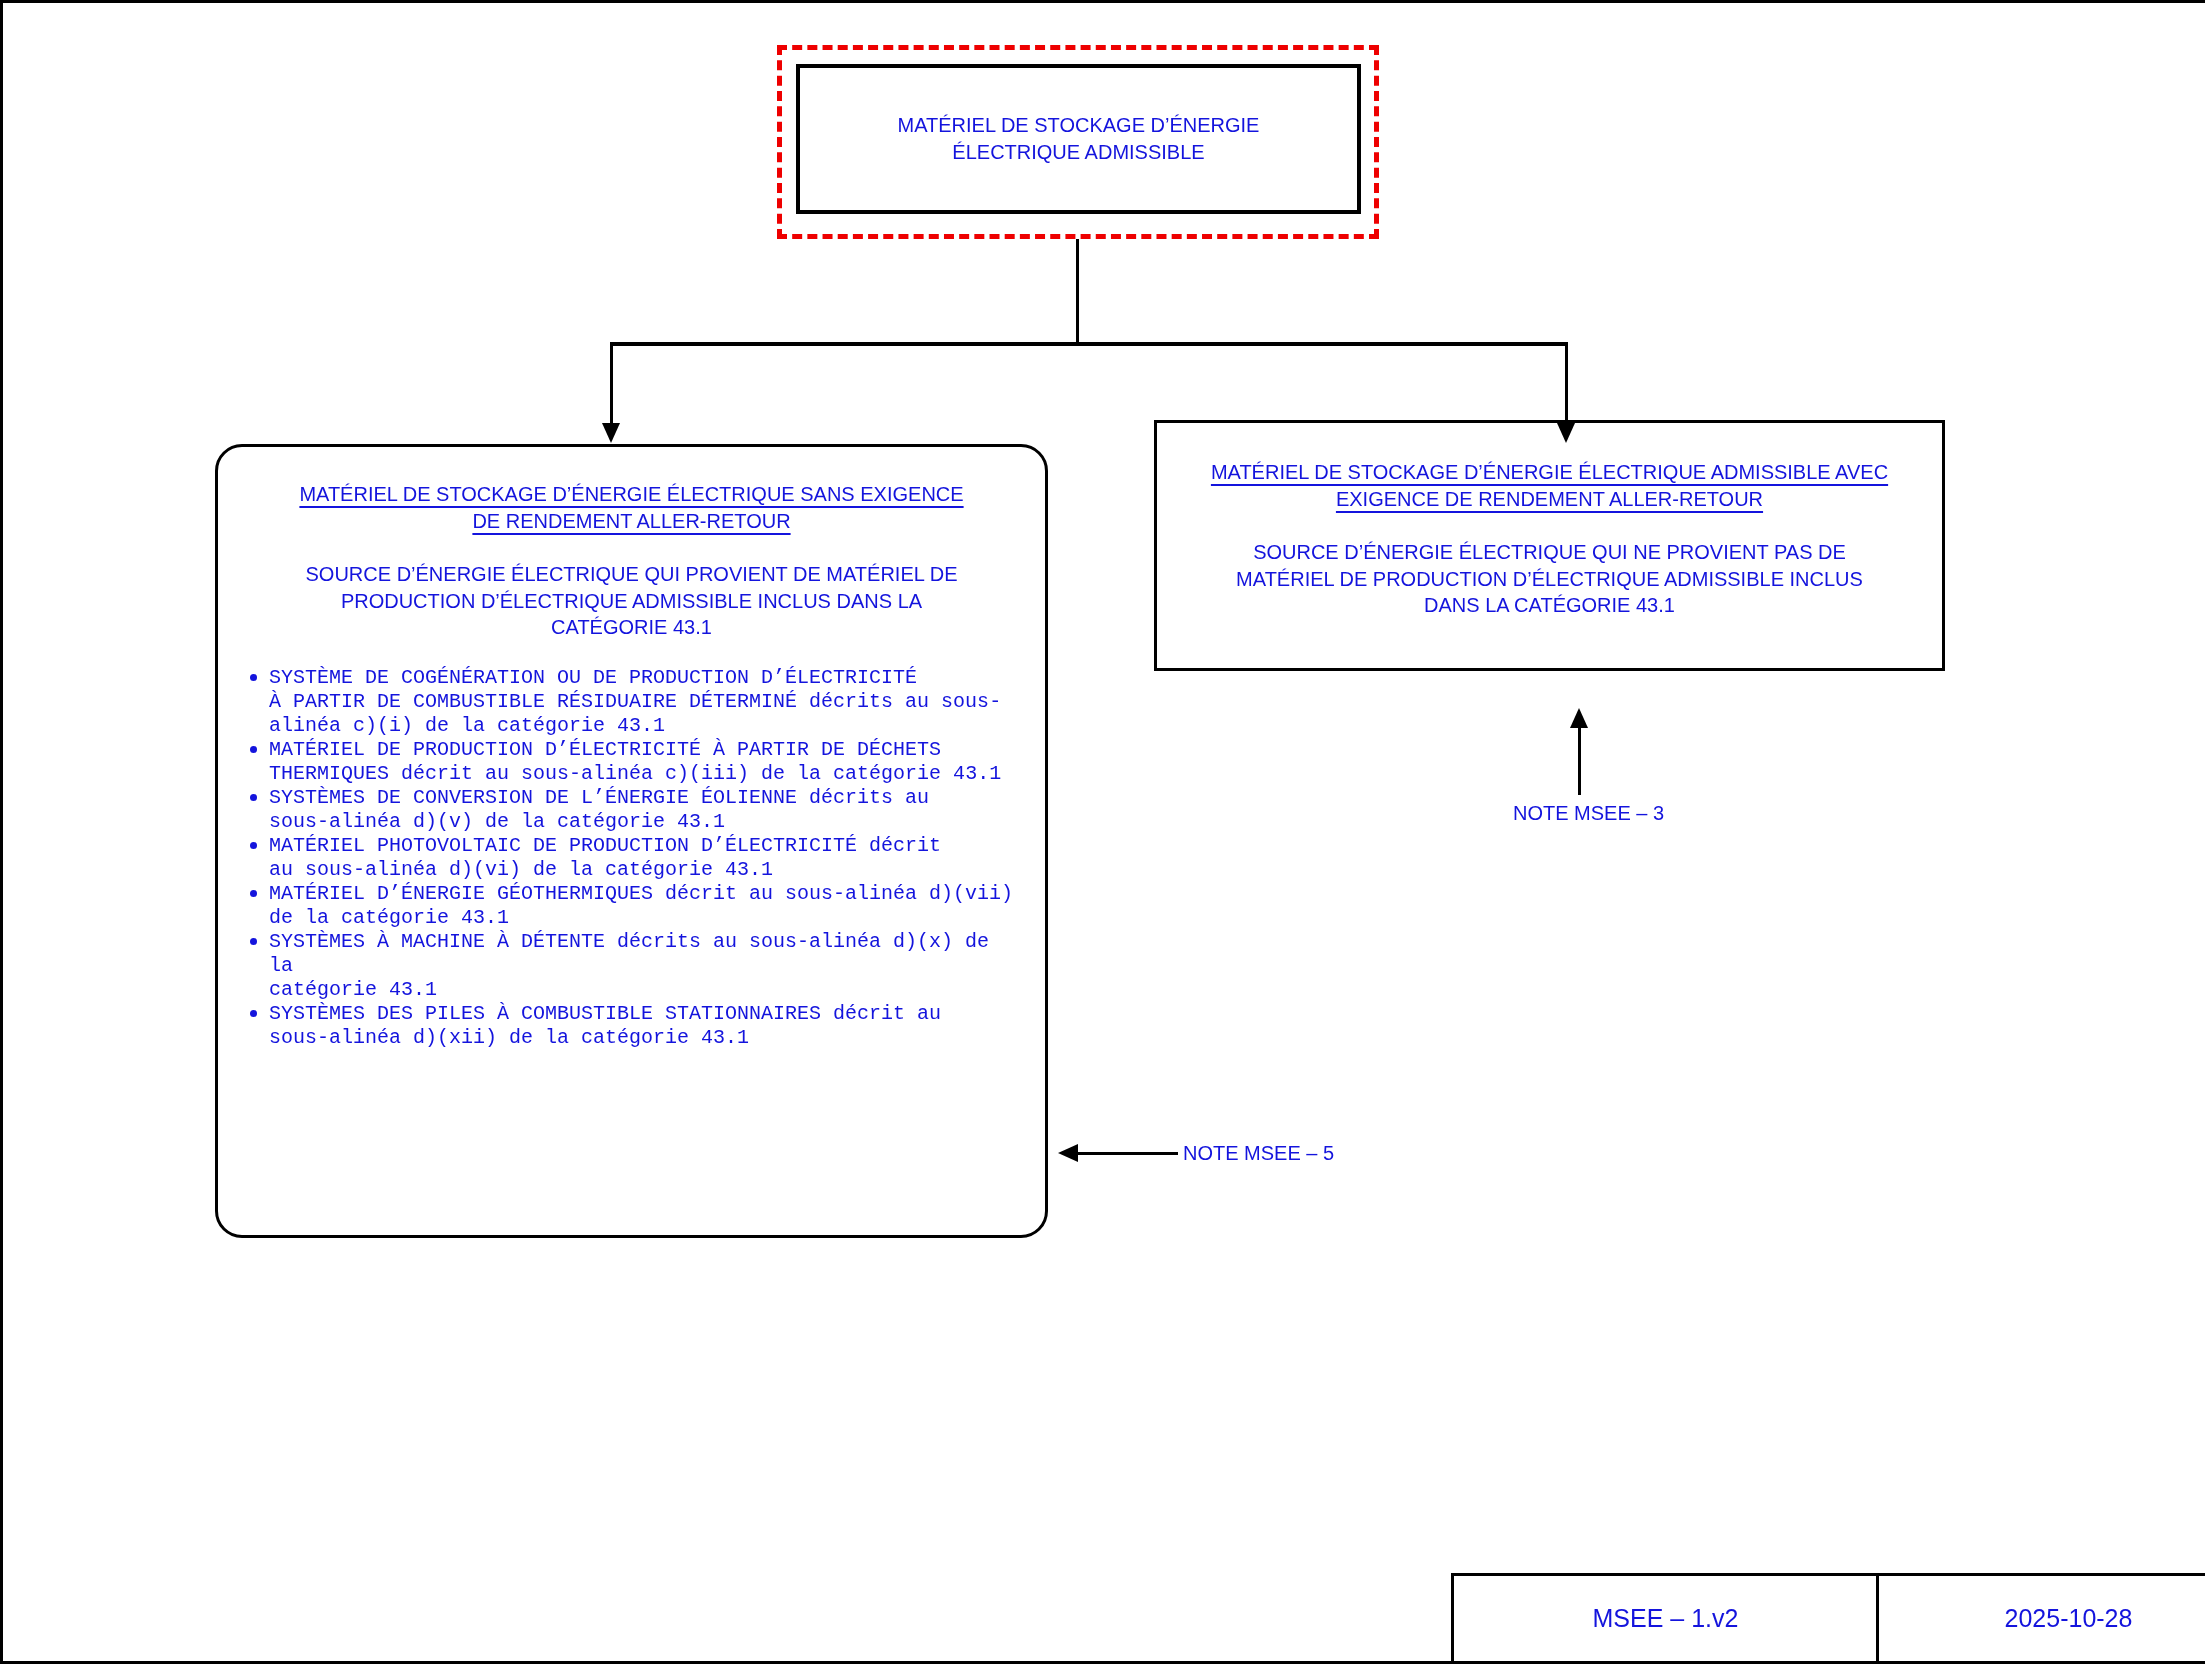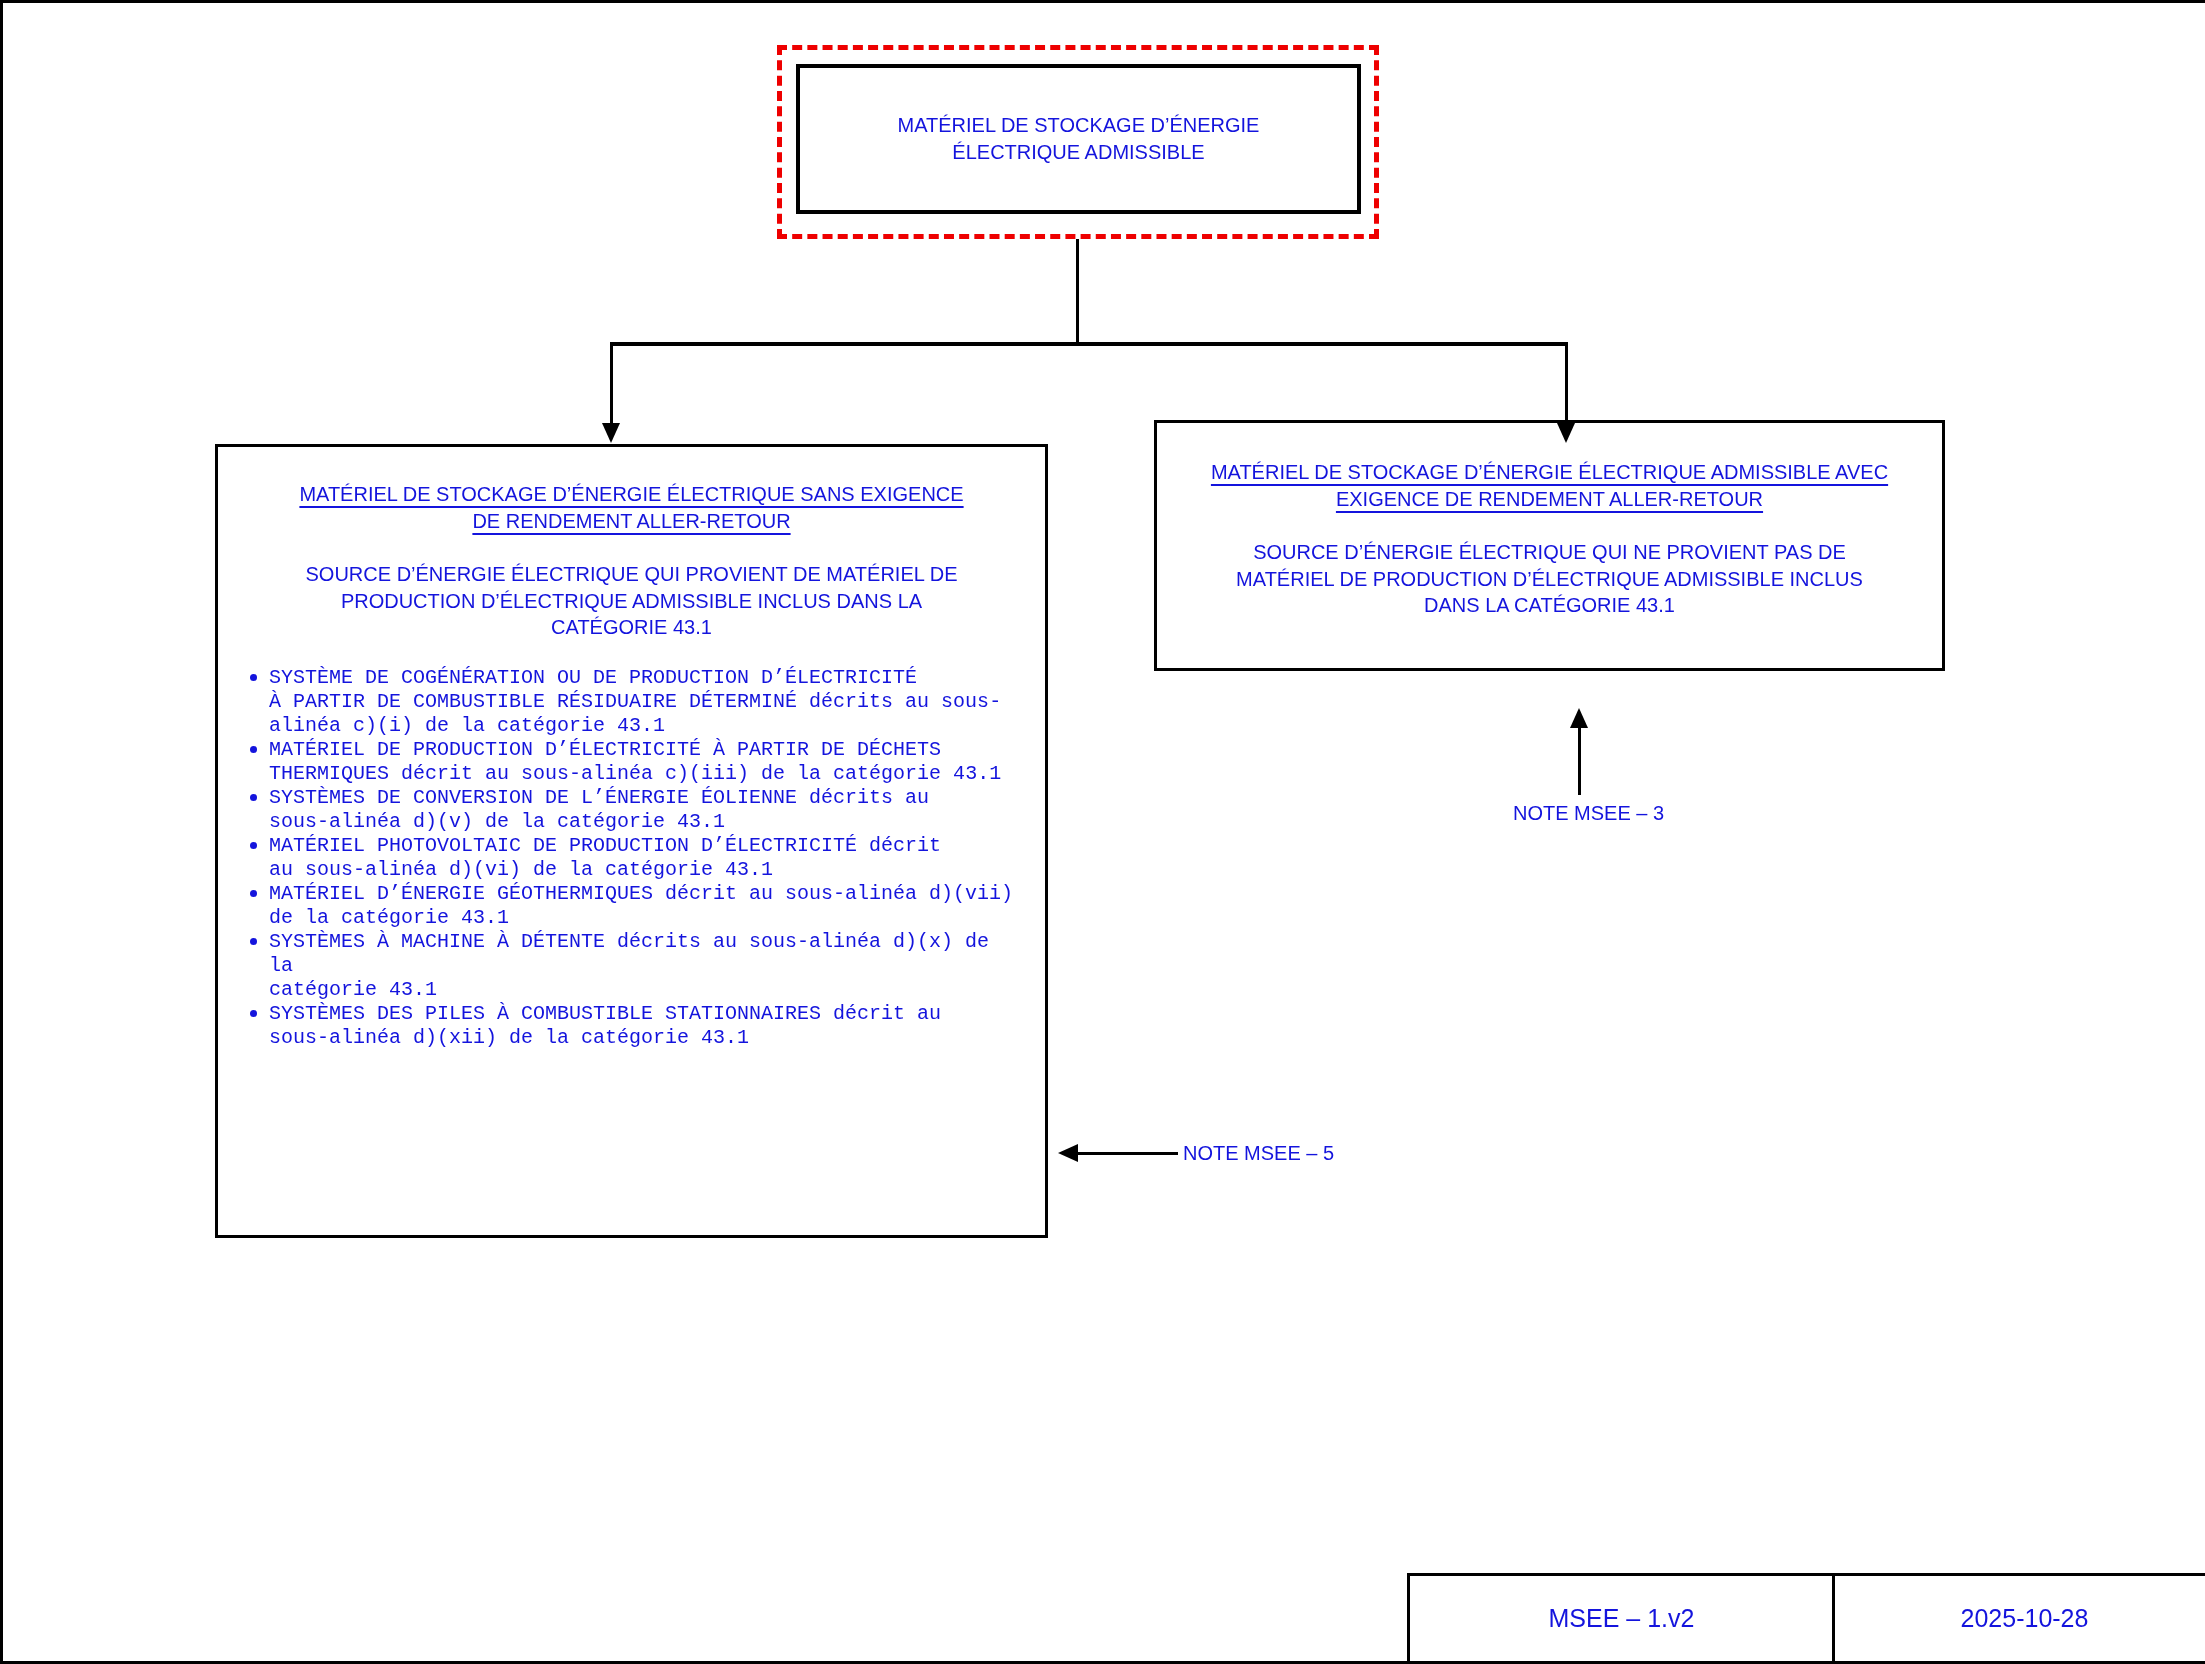--- a/index.html
+++ b/index.html
@@ -49,20 +49,21 @@
     border-top:20px solid var(--black);
   }
   .ad-left{left:599px;top:420px;}
   .ad-right{left:1554px;top:420px;}
 
   
   .node{border:3.1px solid var(--black);font-size:20px;}
   .left-node{
     left:212px;top:441px;width:833px;height:794px;
     padding:34px 28px;
+    border-radius:27px;
   }
   .right-node{
     left:1151px;top:417px;width:791px;height:251px;
     padding:36px 25px 0 25px;
   }
   .node-title{
     text-align:center;white-space:pre-line;line-height:1.33;
     text-decoration:underline;
     text-decoration-thickness:2.2px;
     text-underline-offset:5.3px;
@@ -110,20 +111,21 @@
     border-right:20px solid var(--black);
   }
   .note5-label{left:1180px;top:1139px;font-size:20px;white-space:nowrap;}
 
   
   .tb-cell{
     border:3.5px solid var(--black);
     display:flex;align-items:center;justify-content:center;
     font-size:25px;white-space:nowrap;
     background:var(--bg);
+    margin-left:44px;
   }
   .tb-id{left:1404px;top:1570px;width:429px;height:91px;}
   .tb-date{left:1829px;top:1570px;width:385px;height:91px;}
 </style>
 </head>
 <body>
 
 <div class="canvas">
 
   <div class="abs root-outline"></div>

